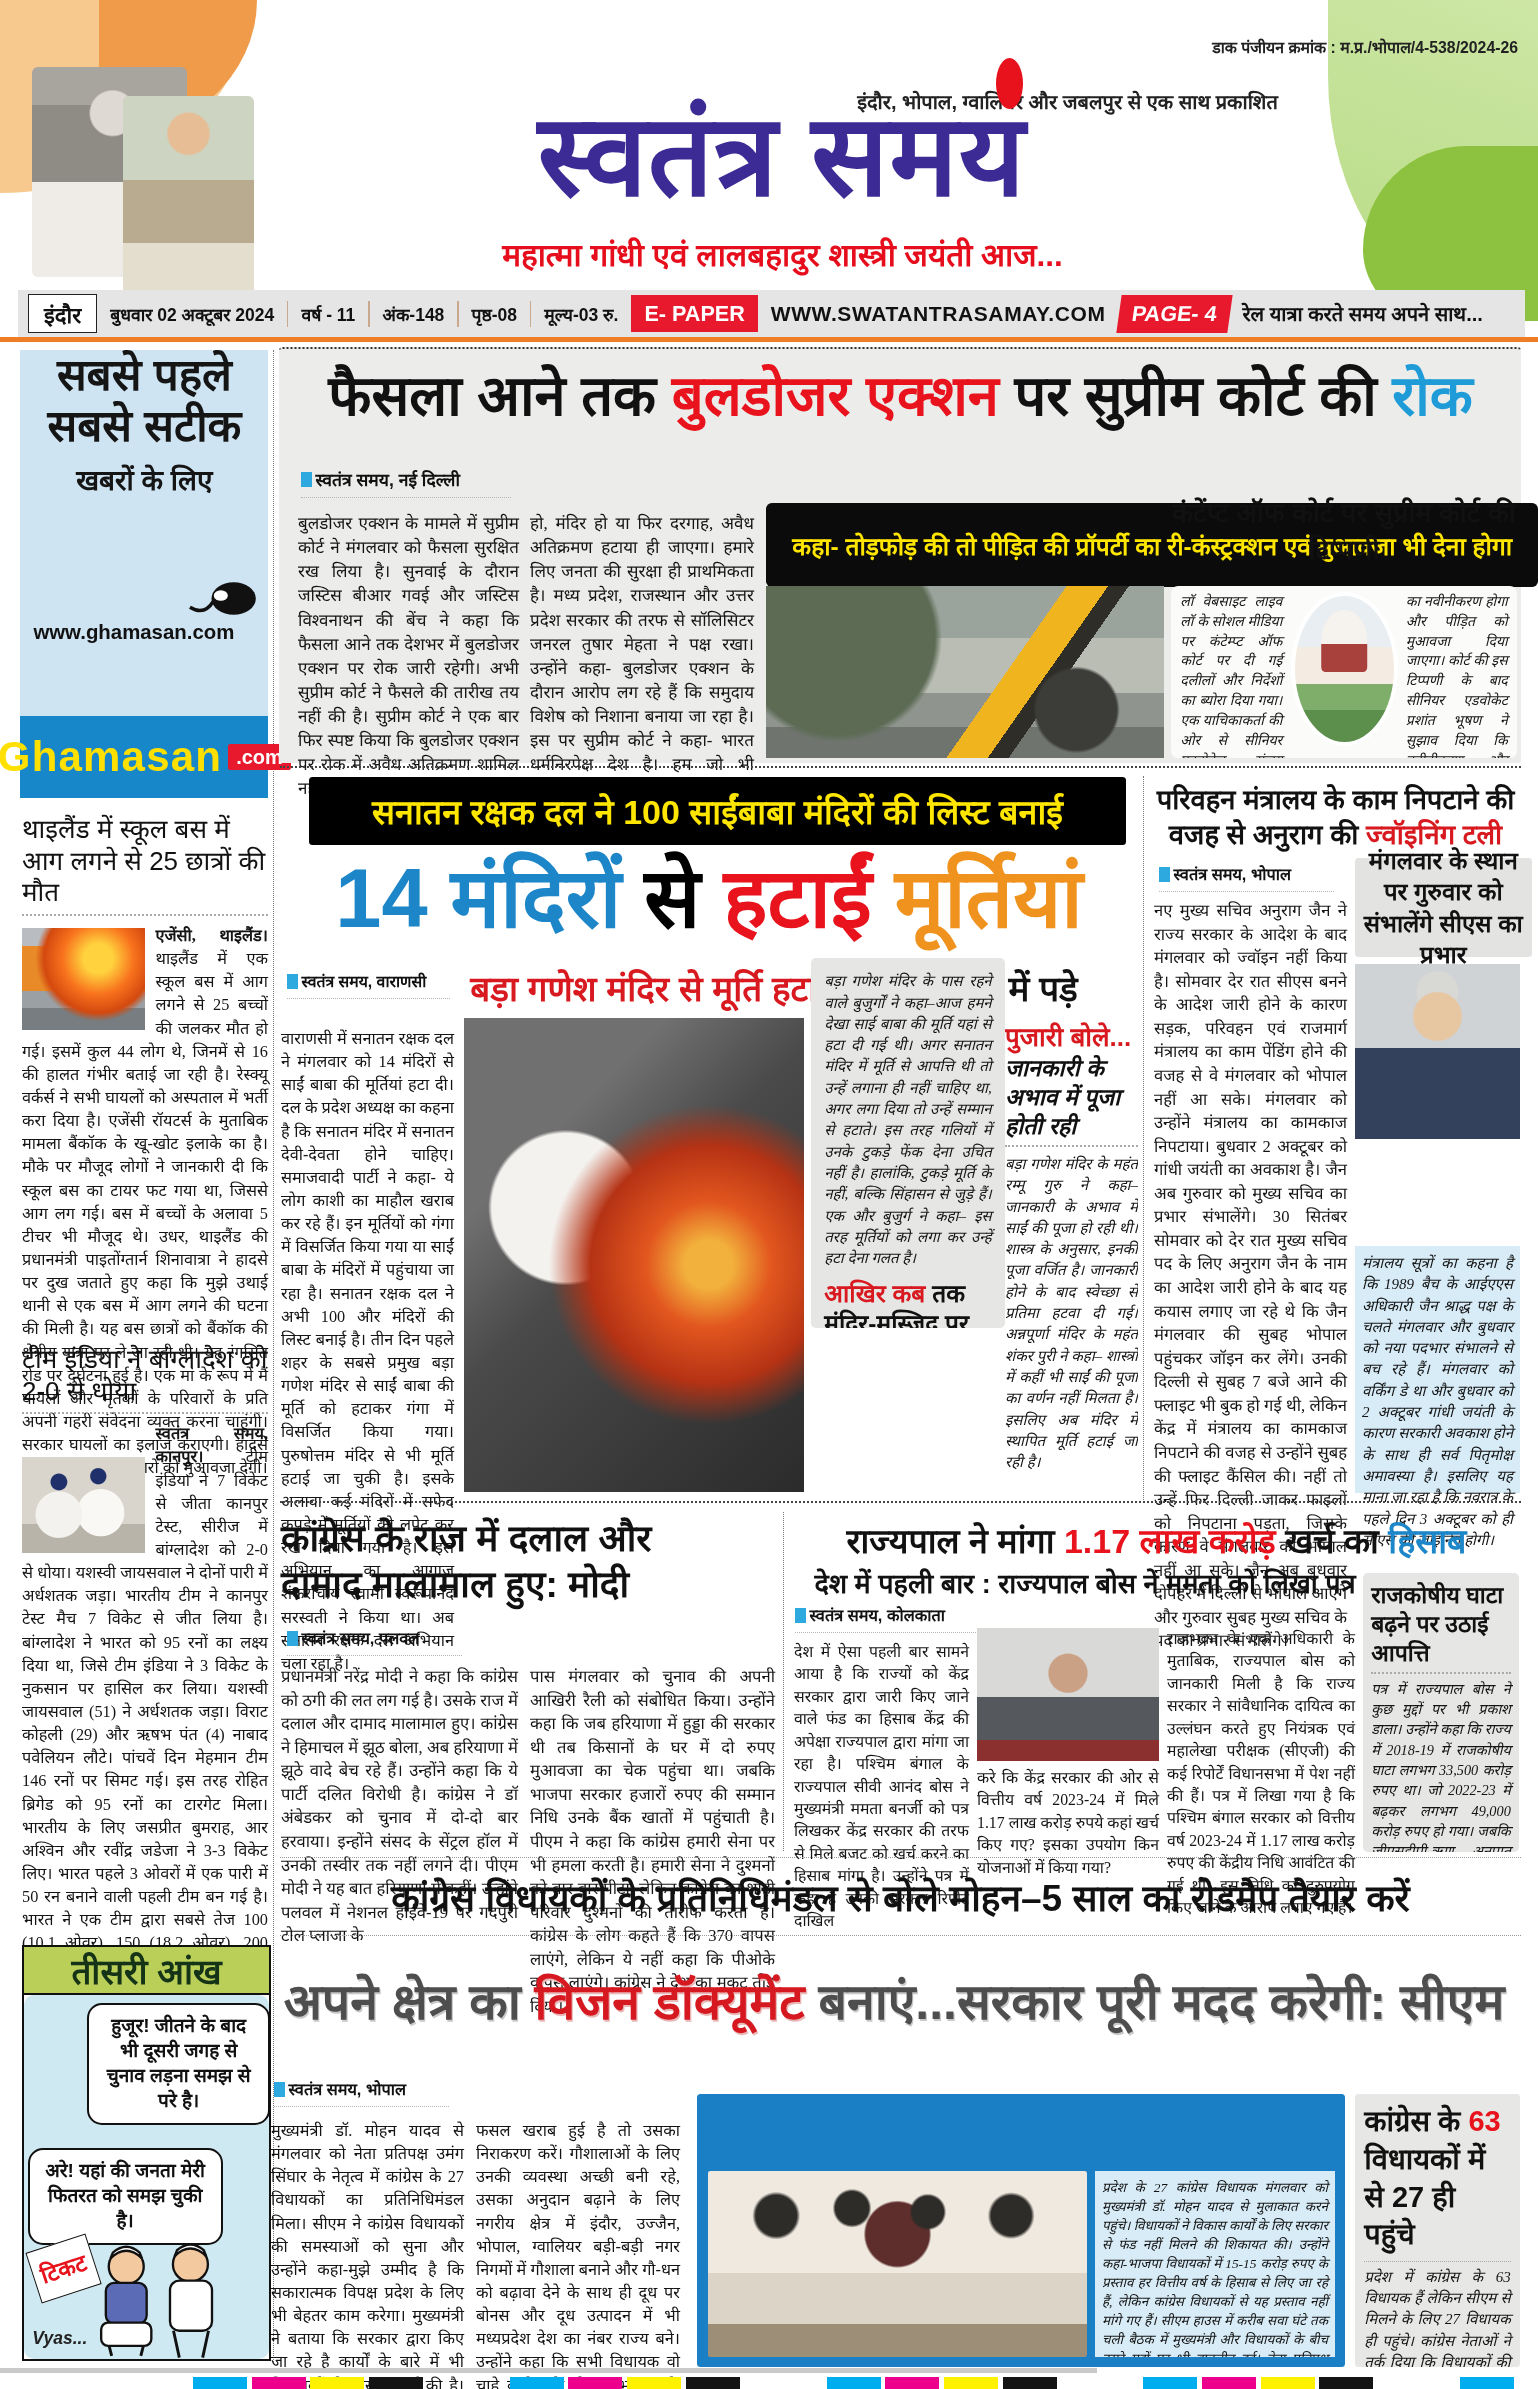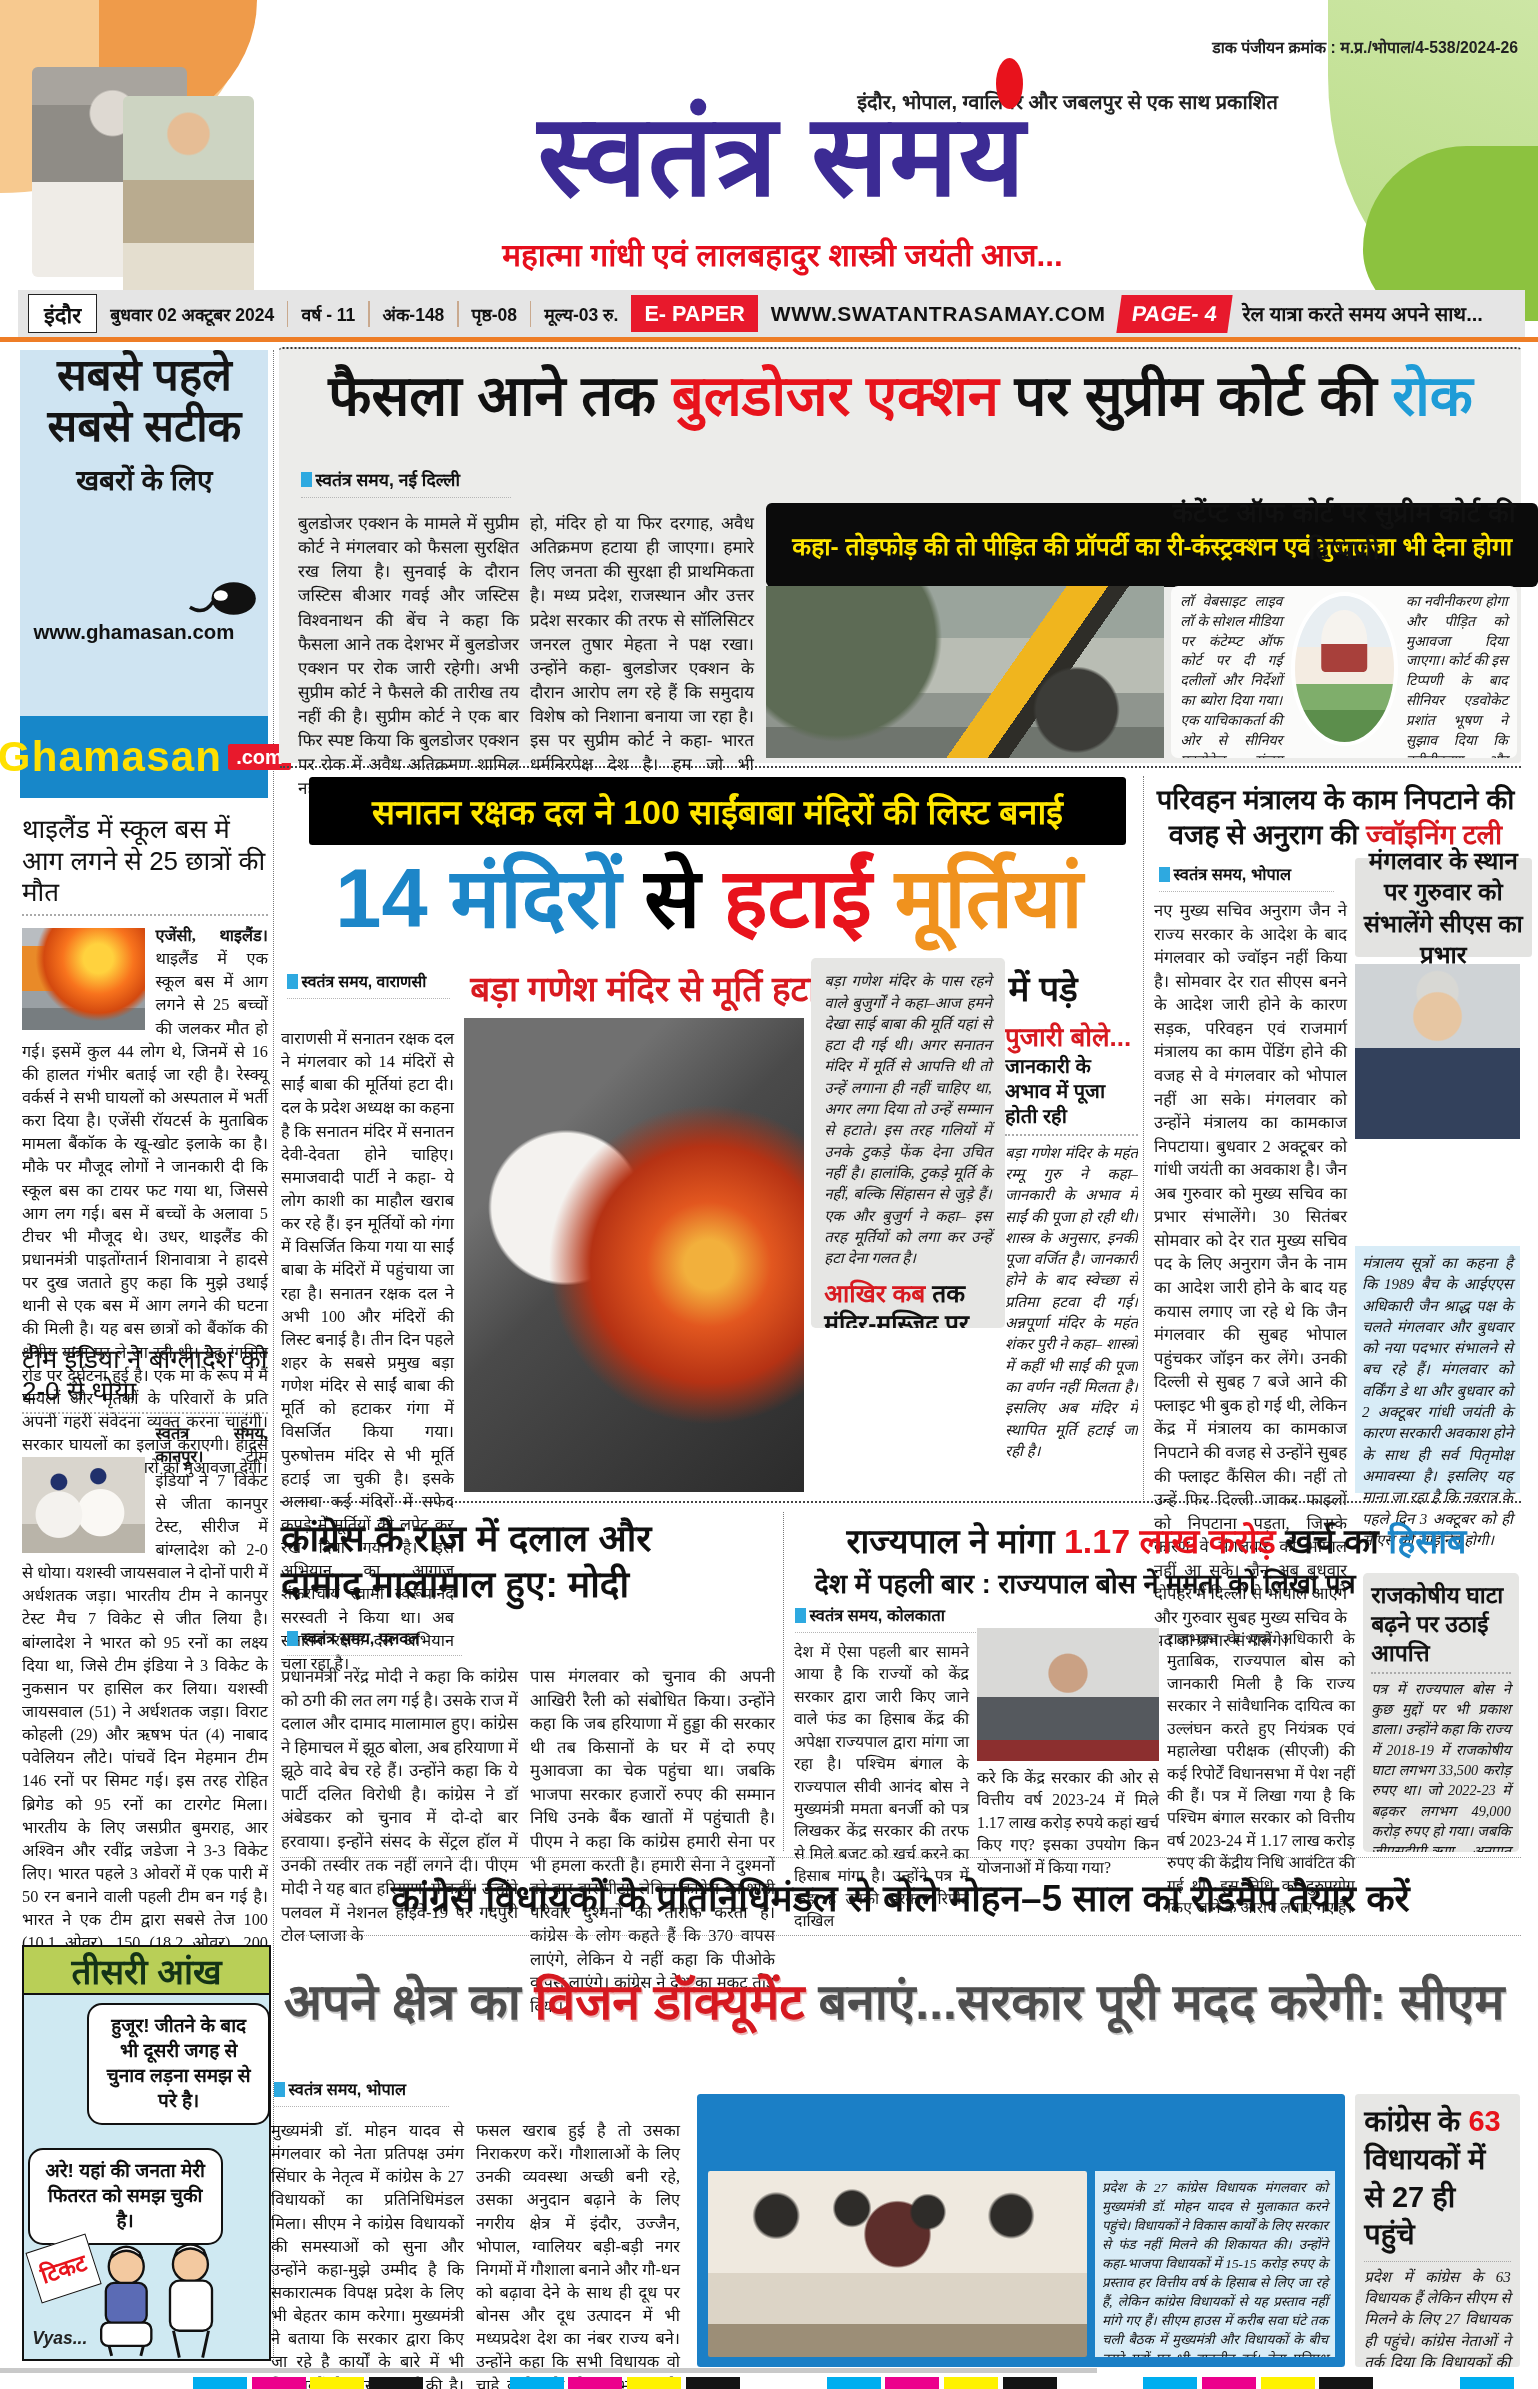--- a/index.html
+++ b/index.html
@@ -201,21 +201,21 @@
   <div class="abs" style="left:22px;top:1344px;width:246px;">
     <div class="story-head dotted-after">टीम इंडिया ने बांग्लादेश को 2-0 से धोया</div>
     <div class="body-txt" style="margin-top:8.2px;">
       <span class="ph-cricket float-l" style="display:block;width:123px;height:96px;margin-top:35px;"></span>
       <b>स्वतंत्र समय, कानपुर।</b><span> टीम इंडिया ने 7 विकेट से जीता कानपुर टेस्ट, सीरीज में बांग्लादेश को 2-0 से धोया। यशस्वी जायसवाल ने दोनों पारी में अर्धशतक जड़ा। भारतीय टीम ने कानपुर टेस्ट मैच 7 विकेट से जीत लिया है। बांग्लादेश ने भारत को 95 रनों का लक्ष्य दिया था, जिसे टीम इंडिया ने 3 विकेट के नुकसान पर हासिल कर लिया। यशस्वी जायसवाल (51) ने अर्धशतक जड़ा। विराट कोहली (29) और ऋषभ पंत (4) नाबाद पवेलियन लौटे। पांचवें दिन मेहमान टीम 146 रनों पर सिमट गई। इस तरह रोहित ब्रिगेड को 95 रनों का टारगेट मिला। भारतीय के लिए जसप्रीत बुमराह, आर अश्विन और रवींद्र जडेजा ने 3-3 विकेट लिए। भारत पहले 3 ओवरों में एक पारी में 50 रन बनाने वाली पहली टीम बन गई है। भारत ने एक टीम द्वारा सबसे तेज 100 (10.1 ओवर), 150 (18.2 ओवर), 200 (24.2 ओवर) और 250 (30.1 ओवर) रन बनाने का रिकॉर्ड भी तोड़ दिया है।</span>
     </div>
   </div>
 
   <div class="abs cartoon" style="left:22px;top:1945px;width:245px;height:412px;">
     <div class="cartoon-head" style="height:46px;">तीसरी आंख</div>
-    <div class="cartoon-body" style="height:364px;">
+    <div class="cartoon-body" style="height:364px;border-radius:10px;">
       <div class="bubble" style="left:63px;top:8.2px;width:156px;">हुजूर! जीतने के बाद भी दूसरी जगह से चुनाव लड़ना समझ से परे है।</div>
       <div class="bubble" style="left:3.5px;top:153px;width:168px;">अरे! यहां की जनता मेरी फितरत को समझ चुकी है।</div>
       <svg style="position:absolute;left:41px;bottom:0;" width="175" height="123" viewBox="0 0 300 210">
         <circle cx="105" cy="52" r="30" fill="#f3c9a0" stroke="#111" stroke-width="4"></circle>
         <path d="M78 38 Q105 12 132 38 L128 28 Q105 8 82 28 Z" fill="#fff" stroke="#111" stroke-width="4"></path>
         <rect x="70" y="80" width="70" height="70" rx="14" fill="#5b6bb5" stroke="#111" stroke-width="4"></rect>
         <path d="M66 150 L80 205 M144 150 L130 205" stroke="#111" stroke-width="5" fill="none"></path>
         <rect x="62" y="148" width="86" height="40" rx="12" fill="#fff" stroke="#111" stroke-width="4"></rect>
         <circle cx="215" cy="48" r="30" fill="#f3c9a0" stroke="#111" stroke-width="4"></circle>
         <path d="M188 34 Q215 8 242 34 L238 24 Q215 4 192 24 Z" fill="#fff" stroke="#111" stroke-width="4"></path>
@@ -267,21 +267,21 @@
   <div class="abs ph-ganesh" style="left:464px;top:1018px;width:340px;height:474px;"></div>
   <div class="abs graybox" style="left:811px;top:958px;width:186px;height:362px;padding:4px;overflow:hidden;">
     <div class="body-txt it" style="margin:9.3px;font-size:15px;">बड़ा गणेश मंदिर के पास रहने वाले बुजुर्गों ने कहा–आज हमने देखा साई बाबा की मूर्ति यहां से हटा दी गई थी। अगर सनातन मंदिर में मूर्ति से आपत्ति थी तो उन्हें लगाना ही नहीं चाहिए था, अगर लगा दिया तो उन्हें सम्मान से हटाते। इस तरह गलियों में उनके टुकड़े फेंक देना उचित नहीं है। हालांकि, टुकड़े मूर्ति के नहीं, बल्कि सिंहासन से जुड़े हैं। एक और बुजुर्ग ने कहा– इस तरह मूर्तियों को लगा कर उन्हें हटा देना गलत है।</div>
     <div class="subhead-sm" style="margin:5.8px 9.3px 2.3px;border-bottom:1.8px dotted #aaa;padding-bottom:4.7px;">
       <span class="red">आखिर कब</span><span> तक मंदिर-मस्जिद पर बात होगी: सपा</span>
     </div>
     <div class="body-txt it" style="margin:5.8px 9.3px;font-size:15px;">सपा नेता आशुतोष सिन्हा ने कहा–बनारस आस्था का केंद्र है। आजकल नई-नई बातें सुनने को मिल रही हैं। इससे पहले लगातार पूजा होती रही है। मैं किसी धर्म या भगवान पर टिप्पणी नहीं कर रहा। समझ नहीं आ रहा कि इसकी जरूरत क्यों पड़ी। आज बनारस की मुख्य समस्या सीवर-पानी है। गंगा के प्रदूषण पर बात नहीं हो रही। विकास के नाम पर यहां 50 से ज्यादा मंदिर तोड़े गए। इस पर चर्चा नहीं हुई। आखिर कब तक ऐसे मंदिर, मस्जिद, भगवान और साईं बाबा पर बात होगी।</div>
   </div>
   <div class="abs" style="left:1005px;top:1018px;width:133px;height:474px;overflow:hidden;">
     <div class="b" style="font-size:26px;color:#d81a20;">पुजारी बोले...</div>
-    <div class="b dotted-after" style="font-size:20px;line-height:1.25;">जानकारी के अभाव में पूजा होती रही</div>
+    <div class="b dotted-after" style="font-size:23px;line-height:1.25;font-style:italic;">जानकारी के अभाव में पूजा होती रही</div>
     <div class="body-txt it" style="margin-top:7px;font-size:15px;">बड़ा गणेश मंदिर के महंत रम्मू गुरु ने कहा–जानकारी के अभाव में साईं की पूजा हो रही थी। शास्त्र के अनुसार, इनकी पूजा वर्जित है। जानकारी होने के बाद स्वेच्छा से प्रतिमा हटवा दी गई। अन्नपूर्णा मंदिर के महंत शंकर पुरी ने कहा– शास्त्रों में कहीं भी साईं की पूजा का वर्णन नहीं मिलता है। इसलिए अब मंदिर में स्थापित मूर्ति हटाई जा रही है।</div>
   </div>
 
   <div class="abs dot-v" style="left:1143px;top:776px;height:724px;"></div>
   <div class="abs anurag-head ctr" style="left:1153px;top:782px;width:365px;">
     <div><span>परिवहन मंत्रालय के काम निपटाने की</span></div>
     <div><span>वजह से अनुराग की </span><span class="red">ज्वॉइनिंग टली</span></div>
   </div>
   <div class="abs byline" style="left:1159px;top:863px;width:175px;font-size:16.3px;">
     <span class="sq"></span>

